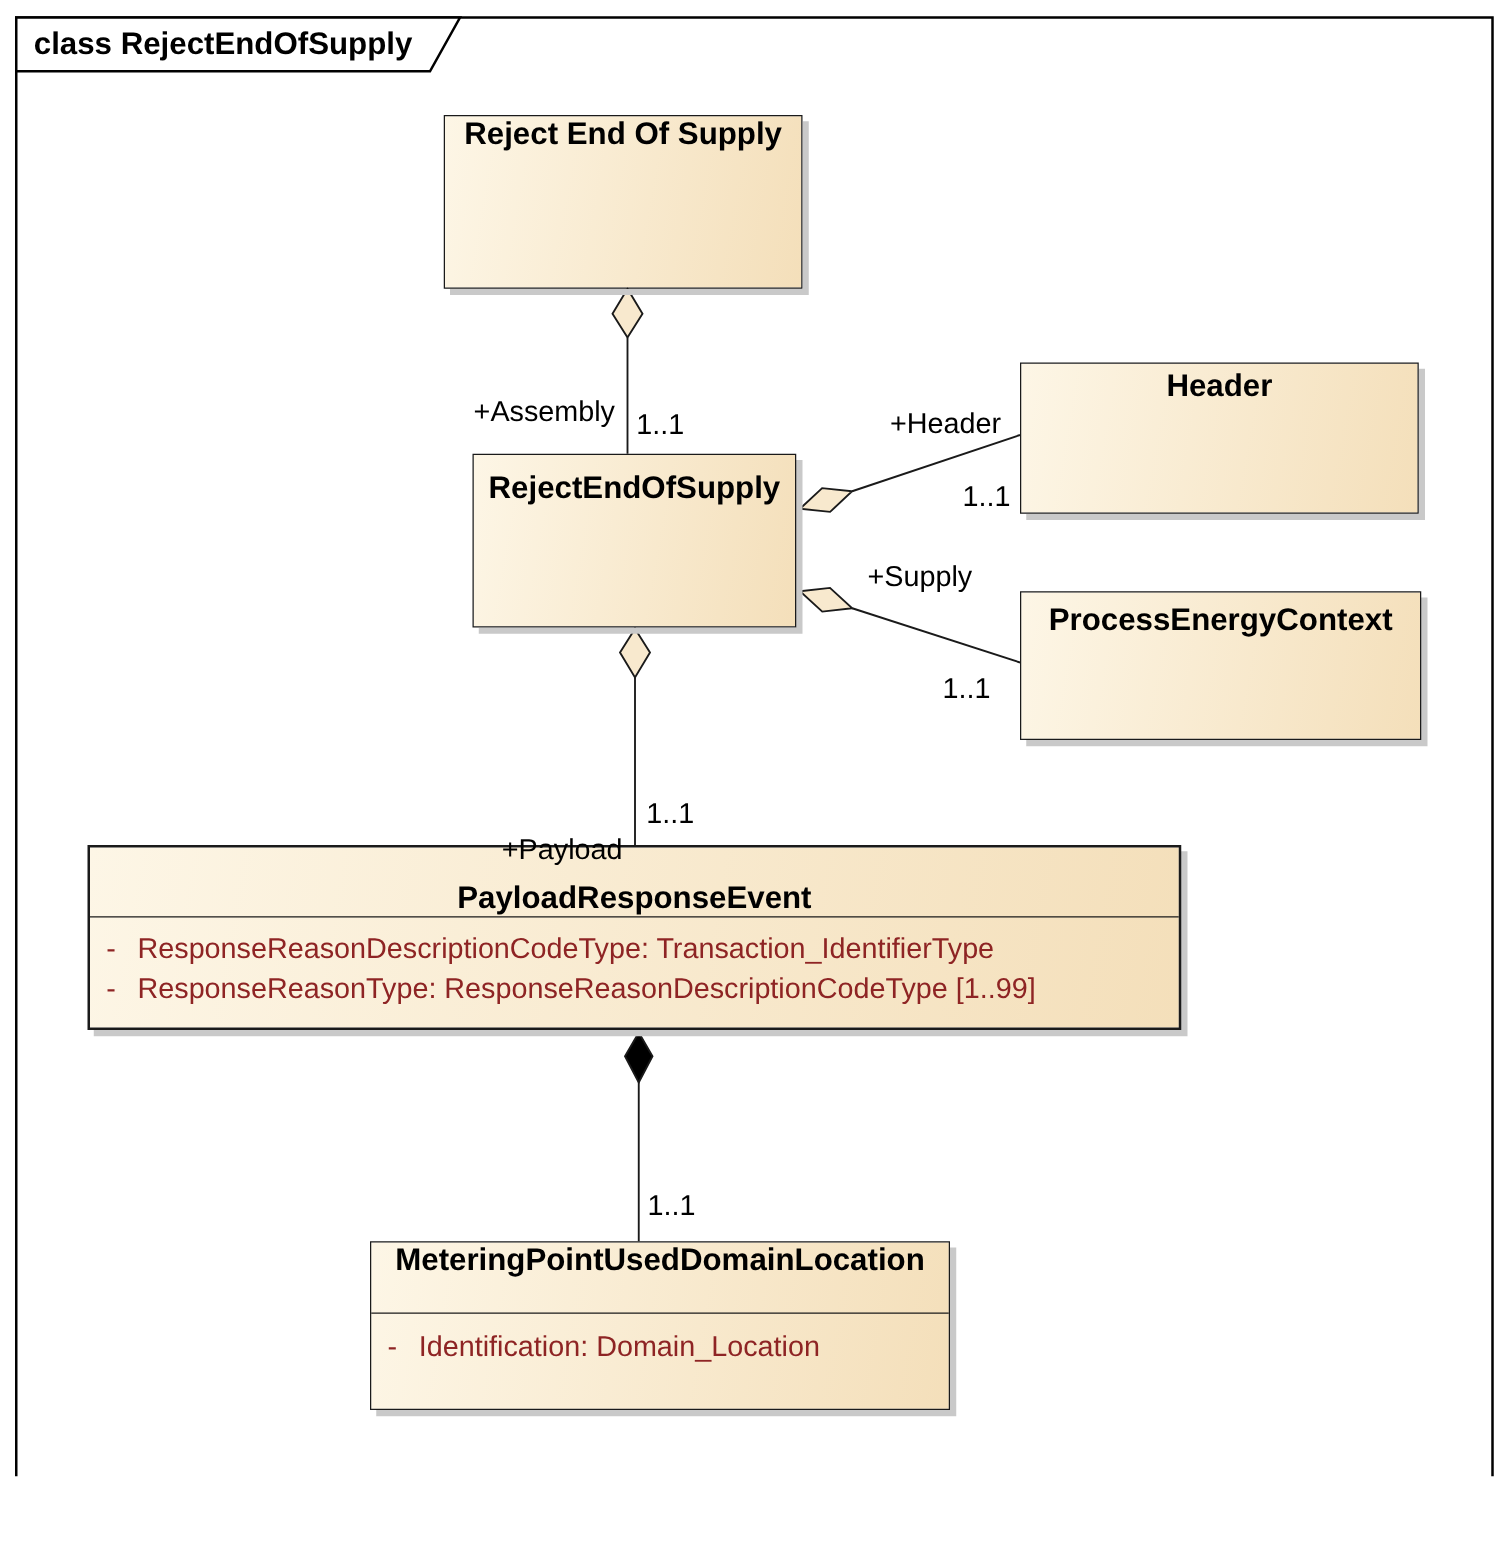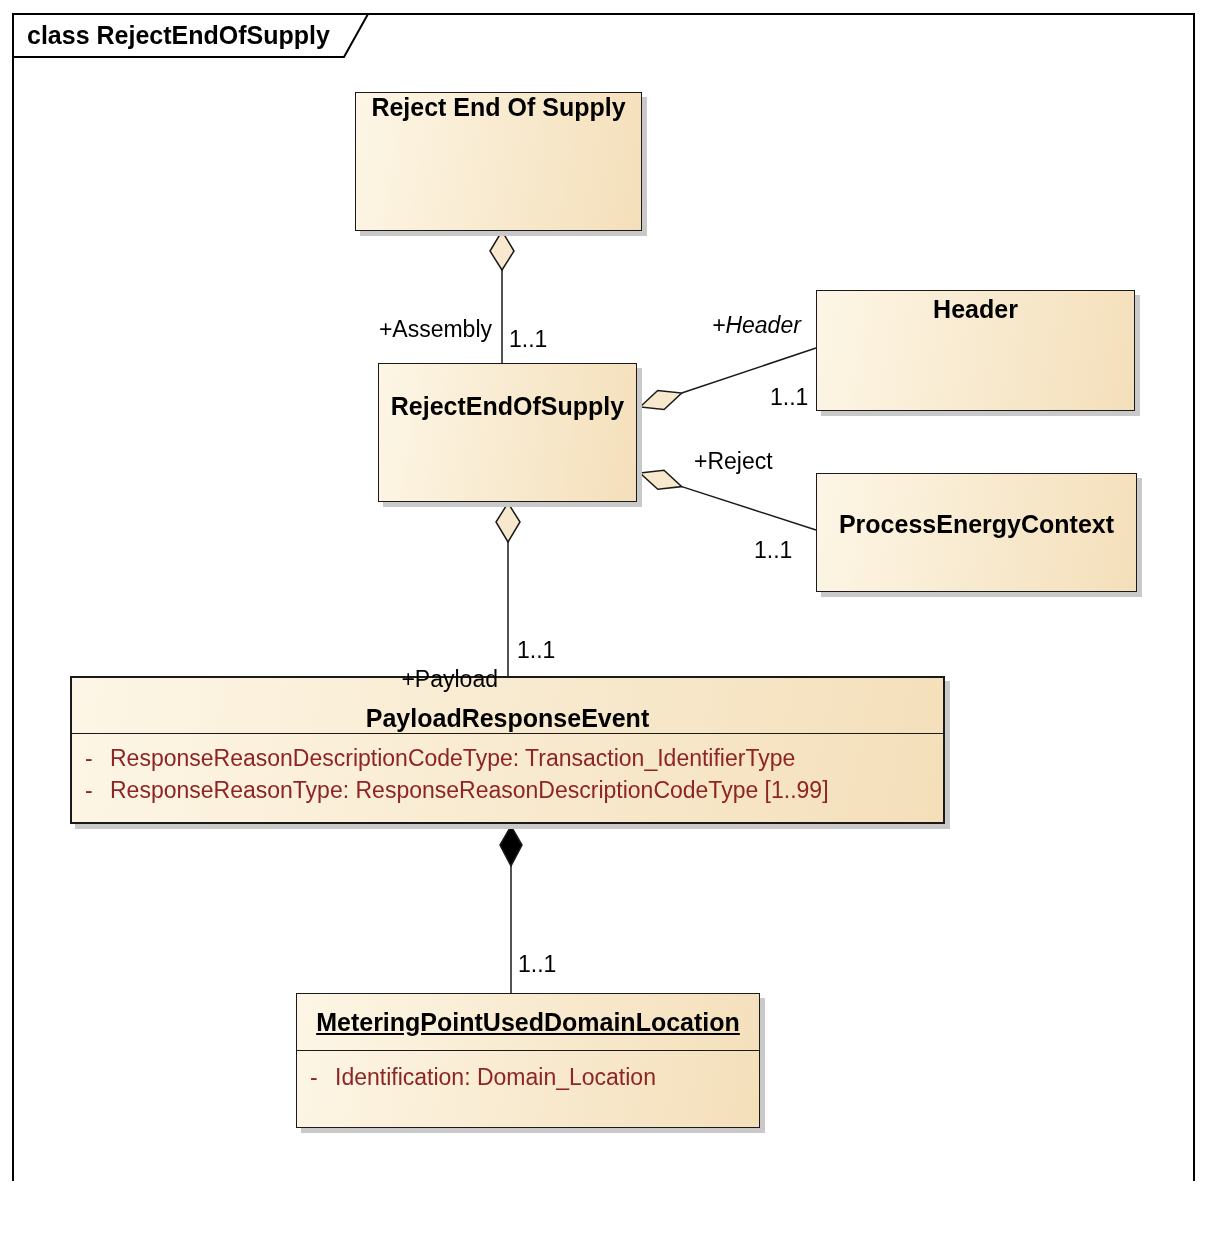--- a/index.html
+++ b/index.html
@@ -68,66 +68,66 @@
     <polygon points="511,826 522,845 511,866 500,845" fill="var(--composition-diamond-fill)" stroke="var(--connector)" stroke-width="1.5"></polygon>
   </svg>
 
   <div class="frame-title">class RejectEndOfSupply</div>
 
   <div class="uml-box" style="left:355px; top:92px; width:287px; height:139px;">
     <span class="box-title" style="">Reject End Of Supply</span>
   </div>
 
   <div class="uml-box" style="left:378px; top:363px; width:259px; height:139px;">
-    <span class="box-title" style="padding-top:28px;">RejectEndOfSupply</span>
+    <span class="box-title" style="padding-top:12px;">RejectEndOfSupply</span>
   </div>
 
   <div class="uml-box" style="left:816px; top:290px; width:319px; height:121px;">
     <span class="box-title" style="padding-top:4px;">Header</span>
   </div>
 
   <div class="uml-box" style="left:816px; top:473px; width:321px; height:119px;">
-    <span class="box-title" style="padding-top:36px;">ProcessEnergyContext</span>
+    <span class="box-title" style="padding-top:8px;">ProcessEnergyContext</span>
   </div>
 
   <div class="uml-box" style="left:70px; top:676px; width:875px; height:148px; border-width:2px;">
     <div style="height:55px; display:flex; align-items:flex-end; justify-content:center;">
       <span class="box-title">PayloadResponseEvent</span>
     </div>
     <div class="compartment-sep" style="padding-top:8px;">
       <div class="attr-row">
         <span class="attr-vis">-</span>
         <span class="attr-text">ResponseReasonDescriptionCodeType: Transaction_IdentifierType</span>
       </div>
       <div class="attr-row">
         <span class="attr-vis">-</span>
         <span class="attr-text">ResponseReasonType: ResponseReasonDescriptionCodeType [1..99]</span>
       </div>
     </div>
   </div>
 
   <div class="uml-box" style="left:296px; top:993px; width:464px; height:135px;">
-    <div style="height:56px; display:flex; align-items:center; justify-content:center;text-decoration:underline;">
+    <div style="height:56px; display:flex; justify-content:center;">
       <span class="box-title">MeteringPointUsedDomainLocation</span>
     </div>
     <div class="compartment-sep" style="padding-top:10px;">
       <div class="attr-row">
         <span class="attr-vis">-</span>
         <span class="attr-text">Identification: Domain_Location</span>
       </div>
     </div>
   </div>
 
   <div class="diagram-label" style="left:360px; top:316px; width:132px; text-align:right;">+Assembly</div>
   <div class="diagram-label" style="left:509px; top:326px;">1..1</div>
 
-  <div class="diagram-label" style="left:712px; top:312px;font-style:italic;">+Header</div>
+  <div class="diagram-label" style="left:712px; top:325px;">+Header</div>
   <div class="diagram-label" style="left:770px; top:384px;">1..1</div>
 
-  <div class="diagram-label" style="left:694px; top:448px;">+Reject</div>
+  <div class="diagram-label" style="left:694px; top:448px;">+Supply</div>
   <div class="diagram-label" style="left:754px; top:537px;">1..1</div>
 
   <div class="diagram-label" style="left:388px; top:666px; width:110px; text-align:right;">+Payload</div>
   <div class="diagram-label" style="left:517px; top:637px;">1..1</div>
 
   <div class="diagram-label" style="left:518px; top:951px;">1..1</div>
 
 </div>
 
 </body></html>

